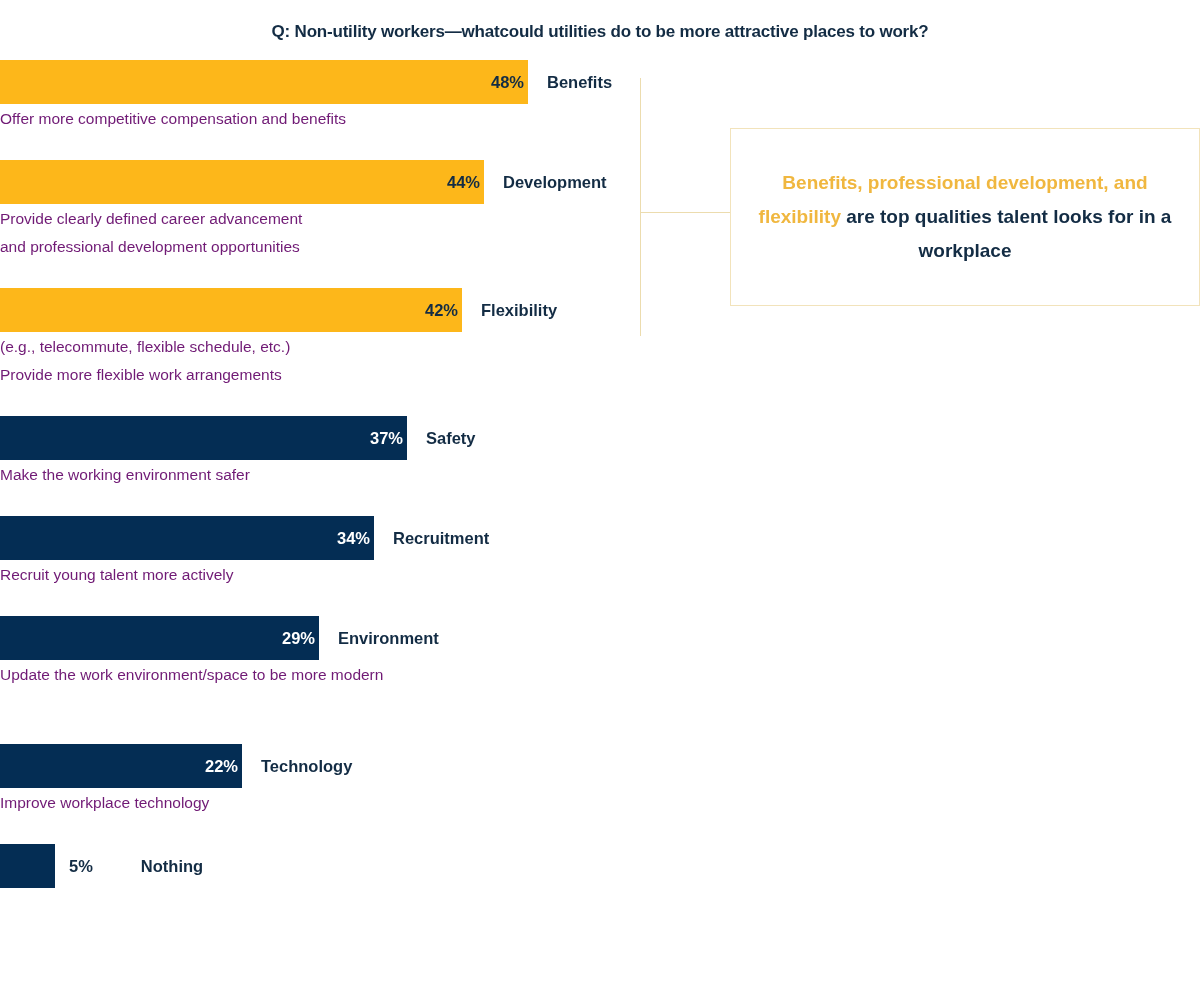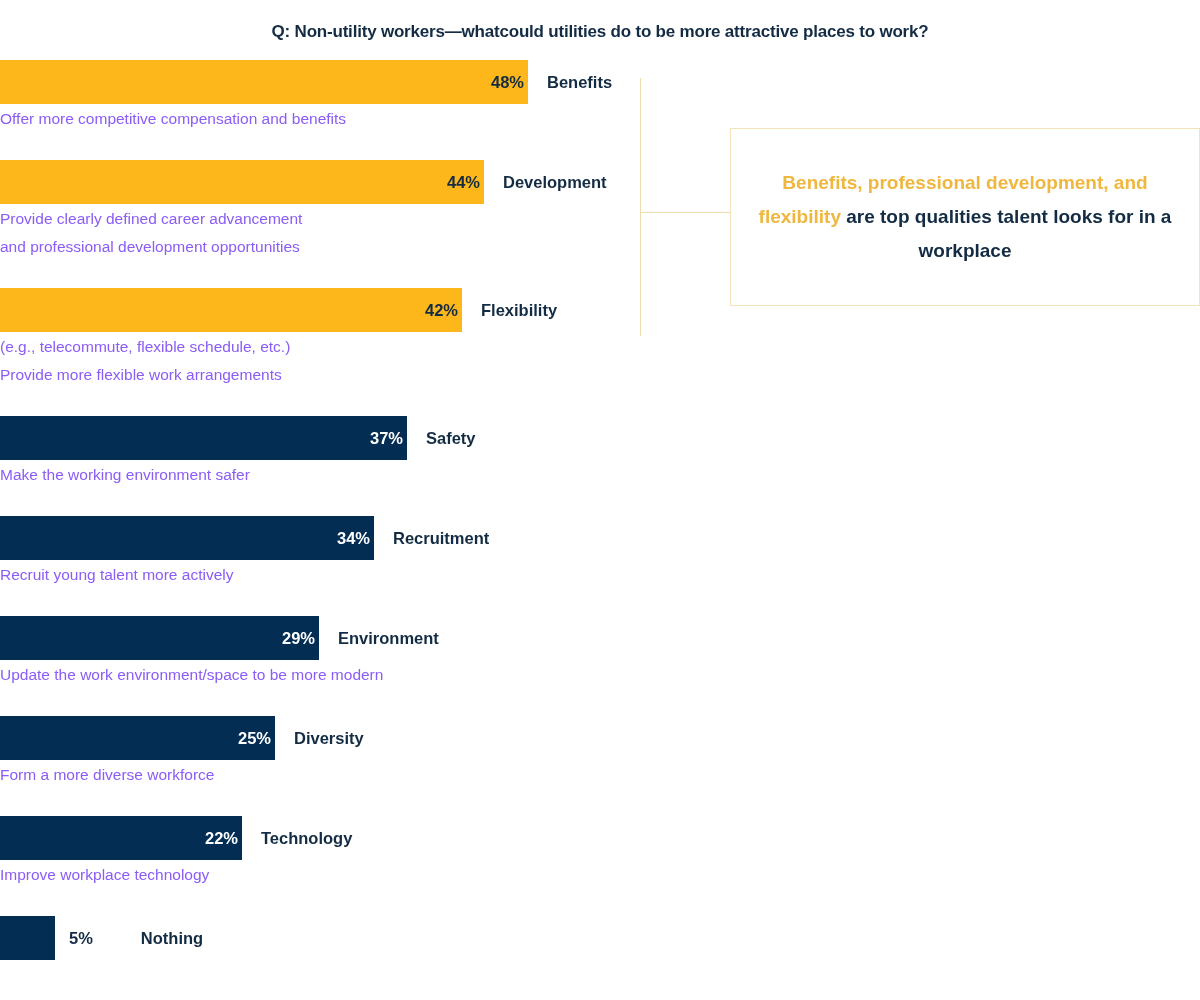--- a/index.html
+++ b/index.html
@@ -86,21 +86,21 @@
     color: #132c44;
     align-self: center;
     padding-left: 19px;
     white-space: nowrap;
   }
   .bar-label.spaced { padding-left: 48px; }
 
   .bar-desc {
     font-size: 15.5px;
     font-weight: 400;
-    color: #8b5cf6;
+    color: #701a75;
     line-height: 27px;
     padding-top: 1px;
     white-space: nowrap;
   }
 
   .group-gap { height: 28px; }
 
   
   .connector-vertical {
     position: absolute;
@@ -204,29 +204,20 @@
     <div class="bar-group">
       <div class="bar-row">
         <div class="bar navy" style="width: 319px;">
           <span class="bar-value">29%</span>
         </div>
         <span class="bar-label">Environment</span>
       </div>
       <div class="bar-desc">Update the work environment/space to be more modern</div>
     </div>
     <div class="group-gap"></div>
-    <div class="bar-group">
-      <div class="bar-row">
-        <div class="bar navy" style="width: 275px;">
-          <span class="bar-value">25%</span>
-        </div>
-        <span class="bar-label">Diversity</span>
-      </div>
-      <div class="bar-desc">Form a more diverse workforce</div>
-    </div>
     <div class="group-gap"></div>
     <div class="bar-group">
       <div class="bar-row">
         <div class="bar navy" style="width: 242px;">
           <span class="bar-value">22%</span>
         </div>
         <span class="bar-label">Technology</span>
       </div>
       <div class="bar-desc">Improve workplace technology</div>
     </div>

